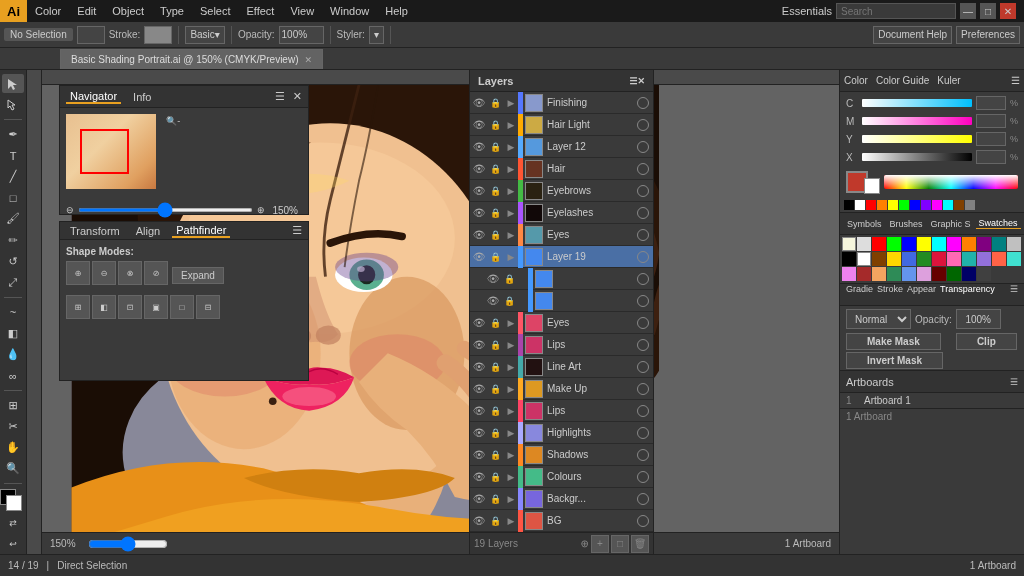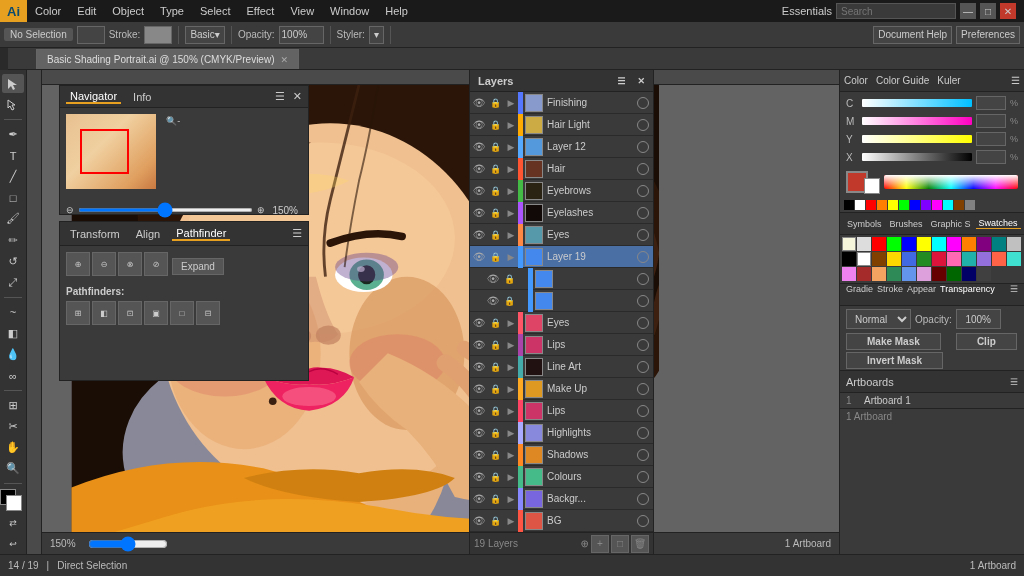--- a/index.html
+++ b/index.html
@@ -1,38 +1,38 @@
 <!DOCTYPE html>
 <html><head>
   <meta charset="utf-8">
   <style>
     * { margin: 0; padding: 0; box-sizing: border-box; }
     body { width: 1024px; height: 576px; overflow: hidden; font-family: Arial, sans-serif; font-size: 11px; background: #2a2a2a; color: #ccc; }
 
     
     #menubar { display: flex; align-items: center; height: 22px; background: #1a1a1a; color: #ccc; font-size: 11px; }
-    #ai-logo { width: 27px; height: 22px; background: #e8a020; display: flex; align-items: center; justify-content: center; color: #0c4a6e; font-weight: bold; font-size: 13px; flex-shrink: 0; }
+    #ai-logo { width: 27px; height: 22px; background: #e8a020; display: flex; align-items: center; justify-content: center; color: #000000; font-weight: bold; font-size: 13px; flex-shrink: 0; }
     .menu-item { padding: 0 8px; cursor: pointer; height: 100%; display: flex; align-items: center; }
     #essentials-area { margin-left: auto; display: flex; align-items: center; padding-right: 8px; gap: 4px; }
     #search-box { background: #3a3a3a; border: 1px solid #555; height: 16px; width: 120px; color: #ccc; padding: 0 4px; font-size: 10px; }
     .win-btn { width: 16px; height: 16px; display: flex; align-items: center; justify-content: center; font-size: 10px; cursor: pointer; }
     .win-btn-min { background: #555; }
     .win-btn-max { background: #555; }
     .win-btn-close { background: #c0392b; }
 
     
     #toolbar-top { height: 26px; background: #3a3a3a; border-bottom: 1px solid #222; display: flex; align-items: center; padding: 0 4px; gap: 4px; font-size: 10px; color: #bbb; }
     .tool-label { background: #555; padding: 1px 6px; border-radius: 2px; font-size: 10px; color: #ccc; }
     .tool-swatch { width: 28px; height: 18px; background: #444; border: 1px solid #666; display: inline-block; }
     .tool-dropdown { background: #444; border: 1px solid #666; color: #ccc; font-size: 10px; padding: 1px 4px; cursor: pointer; display: flex; align-items: center; height: 18px; }
     .tool-separator { width: 1px; height: 18px; background: #555; margin: 0 2px; }
     .opacity-field { background: #444; border: 1px solid #666; width: 45px; height: 18px; color: #ccc; font-size: 10px; padding: 0 2px; display: flex; align-items: center; }
 
     
-    #tab-bar { height: 22px; background: #3a3a3a; border-bottom: 1px solid #222; display: flex; align-items: end; padding-left: 28px; margin-left: 8px; }
+    #tab-bar { height: 22px; background: #3a3a3a; border-bottom: 1px solid #222; display: flex; align-items: end; padding-left: 60px; }
     .tab { height: 20px; background: #555; border: 1px solid #666; border-bottom: none; padding: 0 10px; display: flex; align-items: center; gap: 6px; font-size: 10px; color: #ddd; cursor: pointer; }
     .tab.active { background: #636363; }
     .tab-close { font-size: 9px; color: #aaa; cursor: pointer; }
 
     
     #left-toolbar { width: 27px; background: #333; border-right: 1px solid #222; display: flex; flex-direction: column; align-items: center; padding-top: 4px; gap: 2px; flex-shrink: 0; }
     .tool-btn { width: 22px; height: 22px; display: flex; align-items: center; justify-content: center; cursor: pointer; border-radius: 2px; color: #ccc; font-size: 11px; }
     .tool-btn:hover, .tool-btn.active { background: #555; }
     .tool-btn svg { width: 14px; height: 14px; fill: #ccc; }
     .tool-divider { width: 18px; height: 1px; background: #555; margin: 3px 0; }
@@ -50,21 +50,21 @@
     #navigator-header .panel-tab.active { color: #fff; border-bottom: 2px solid #e8a020; }
     #nav-preview { width: 90px; height: 75px; background: #fff; margin: 4px; display: inline-block; vertical-align: top; position: relative; overflow: hidden; }
     #nav-preview-img { width: 100%; height: 100%; background: linear-gradient(135deg, #e8c090 0%, #f0d0a0 40%, #e0a060 80%, #c87840 100%); }
     .nav-red-box { position: absolute; top: 20%; left: 15%; width: 55%; height: 60%; border: 2px solid red; }
     #nav-controls { display: inline-block; vertical-align: top; padding: 4px; }
     #nav-slider-row { display: flex; align-items: center; gap: 4px; margin-top: 4px; }
     #nav-zoom { font-size: 10px; padding: 0 4px; }
     
     
     #transform-panel { position: absolute; top: 130px; left: 0; width: 250px; height: 160px; background: #3a3a3a; border: 1px solid #222; }
-    #transform-header { height: 24px; background: #333; display: flex; align-items: center; padding: 0 6px; font-size: 11px; color: #ccc; border-bottom: 1px solid #222; gap: 8px; }
+    #transform-header { height: 18px; background: #333; display: flex; align-items: center; padding: 0 6px; font-size: 11px; color: #ccc; border-bottom: 1px solid #222; gap: 8px; }
     #transform-header .panel-tab { cursor: pointer; padding: 0 4px; }
     #transform-header .panel-tab.active { color: #fff; border-bottom: 2px solid #e8a020; }
     .panel-content { padding: 6px; font-size: 10px; color: #ccc; }
     .panel-section-title { font-weight: bold; margin-bottom: 4px; font-size: 10px; }
     .shape-modes { display: flex; gap: 2px; margin-bottom: 4px; }
     .mode-btn { width: 24px; height: 24px; background: #555; border: 1px solid #666; display: flex; align-items: center; justify-content: center; cursor: pointer; font-size: 8px; }
     .expand-btn { background: #555; border: 1px solid #666; padding: 2px 8px; font-size: 10px; cursor: pointer; color: #ccc; }
     .pathfinders { display: flex; gap: 2px; margin-top: 4px; }
 
     
@@ -103,21 +103,21 @@
     .trans-dropdown { background: #444; border: 1px solid #666; color: #ccc; font-size: 10px; padding: 1px 4px; height: 20px; }
     .trans-label { font-size: 10px; color: #bbb; }
     .trans-value { background: #444; border: 1px solid #666; width: 45px; height: 20px; display: flex; align-items: center; justify-content: center; font-size: 10px; color: #ccc; }
     .trans-btn { background: #444; border: 1px solid #666; padding: 2px 20px; font-size: 10px; cursor: pointer; color: #ccc; margin: 1px 6px; font-weight: bold; }
     
     
     #artboards-panel { flex-shrink: 0; }
     #artboards-header { height: 22px; background: #333; display: flex; align-items: center; padding: 0 6px; font-size: 11px; color: #ccc; border-bottom: 1px solid #222; }
     .artboard-item { display: flex; align-items: center; padding: 2px 6px; gap: 4px; font-size: 10px; }
     .artboard-num { color: #888; width: 14px; }
-    #layers-header { height: 22px; background: #333; display: flex; align-items: center; padding: 0 8px; font-size: 11px; font-weight: bold; color: #ccc; border-bottom: 1px solid #222; justify-content: space-between; gap: 12px; }
+    #layers-header { height: 22px; background: #333; display: flex; align-items: center; padding: 0 8px; font-size: 11px; font-weight: bold; color: #ccc; border-bottom: 1px solid #222; justify-content: space-between; }
     .layer-row { display: flex; align-items: center; height: 22px; cursor: pointer; border-bottom: 1px solid #2a2a2a; padding-right: 4px; }
     .layer-eye { width: 18px; height: 22px; display: flex; align-items: center; justify-content: center; color: #888; font-size: 10px; }
     .layer-lock { width: 16px; height: 22px; display: flex; align-items: center; justify-content: center; color: #888; font-size: 10px; }
     .layer-expand { width: 14px; height: 22px; display: flex; align-items: center; justify-content: center; color: #888; font-size: 9px; }
     .layer-thumb { width: 18px; height: 18px; margin: 2px; background: #666; border: 1px solid #888; flex-shrink: 0; }
     .layer-name { flex: 1; font-size: 10px; color: #ccc; padding-left: 2px; white-space: nowrap; overflow: hidden; }
     .layer-circle { width: 12px; height: 12px; border-radius: 50%; border: 1px solid #888; margin-left: auto; flex-shrink: 0; }
     .layer-color-bar { width: 5px; height: 22px; flex-shrink: 0; }
     .layers-footer { height: 22px; background: #333; border-top: 1px solid #222; display: flex; align-items: center; padding: 0 4px; gap: 2px; font-size: 10px; color: #888; }
     .layers-footer-btn { width: 18px; height: 18px; background: #555; border: 1px solid #666; display: flex; align-items: center; justify-content: center; cursor: pointer; font-size: 10px; }
@@ -375,30 +375,30 @@
         </div>
 
         <div id="transform-panel" style="top:136px; left:0;">
           <div id="transform-header">
             <span class="panel-tab">Transform</span>
             <span class="panel-tab">Align</span>
             <span class="panel-tab active">Pathfinder</span>
             <span style="margin-left:auto; cursor:pointer;">☰</span>
           </div>
           <div class="panel-content">
+            <div class="panel-section-title">Shape Modes:</div>
             <div style="display:flex; align-items:center; gap:4px; margin-bottom:6px;">
               <div class="shape-modes">
                 <div class="mode-btn">⊕</div>
                 <div class="mode-btn">⊖</div>
                 <div class="mode-btn">⊗</div>
                 <div class="mode-btn">⊘</div>
               </div>
               <button class="expand-btn">Expand</button>
             </div>
-            <div class="panel-section-title">Pathfinders:</div>
             <div class="pathfinders">
               <div class="mode-btn">⊞</div>
               <div class="mode-btn">◧</div>
               <div class="mode-btn">⊡</div>
               <div class="mode-btn">▣</div>
               <div class="mode-btn">□</div>
               <div class="mode-btn">⊟</div>
             </div>
           </div>
         </div>

